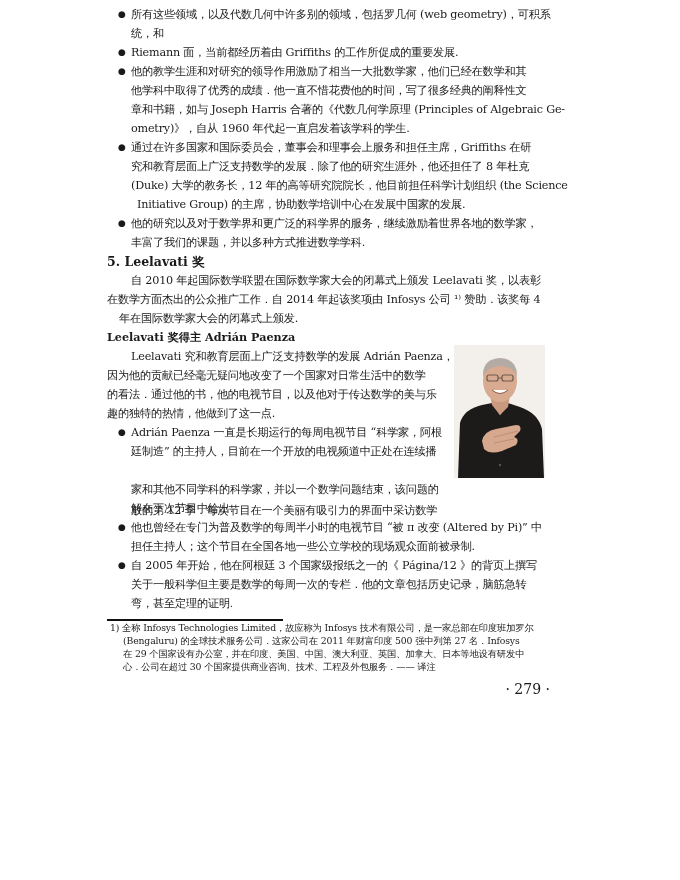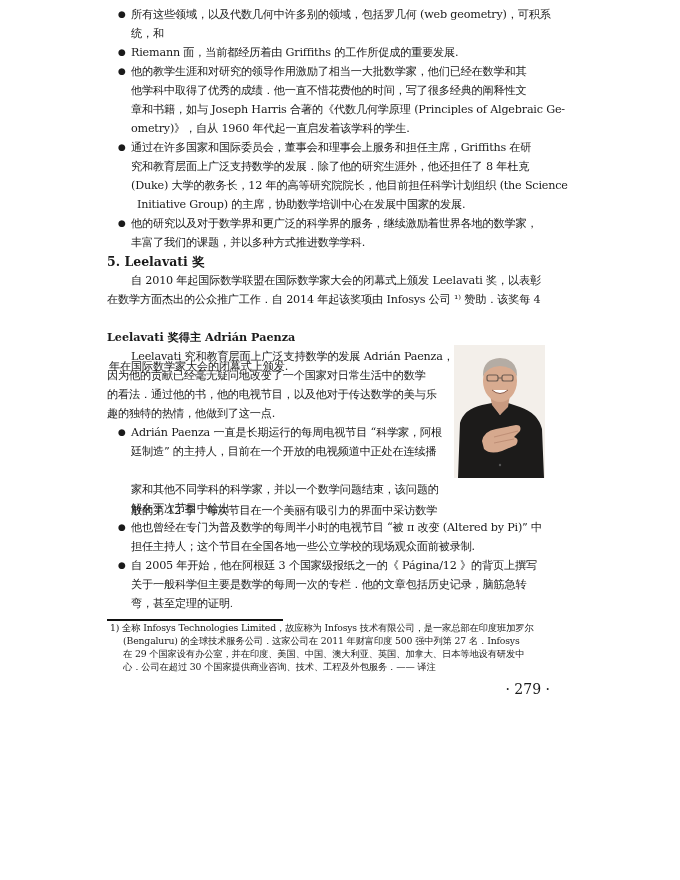--- a/index.html
+++ b/index.html
@@ -41,21 +41,21 @@
 
   <span class="bullet" style="left:118px;top:214px;">●</span>
   <div class="line" style="left:131px;top:214px;">他的研究以及对于数学界和更广泛的科学界的服务，继续激励着世界各地的数学家，</div>
   <div class="line" style="left:131px;top:233px;">丰富了我们的课题，并以多种方式推进数学学科.</div>
 </div>
 
 <div class="h-section" style="left:107px;top:252px;">5. Leelavati 奖</div>
 <div>
   <div class="line" style="left:131px;top:271px;">自 2010 年起国际数学联盟在国际数学家大会的闭幕式上颁发 Leelavati 奖，以表彰</div>
   <div class="line" style="left:107px;top:290px;">在数学方面杰出的公众推广工作．自 2014 年起该奖项由 Infosys 公司 ¹⁾ 赞助．该奖每 4</div>
-  <div class="line" style="left:109px;top:309px;margin-top:48px;">年在国际数学家大会的闭幕式上颁发.</div>
+  <div class="line" style="left:119px;top:309px;">年在国际数学家大会的闭幕式上颁发.</div>
 </div>
 
 <div class="h-sub" style="left:107px;top:328px;">Leelavati 奖得主 Adrián Paenza</div>
 <div>
   <div class="line" style="left:131px;top:347px;">Leelavati 究和教育层面上广泛支持数学的发展 Adrián Paenza，</div>
   <div class="line" style="left:107px;top:366px;">因为他的贡献已经毫无疑问地改变了一个国家对日常生活中的数学</div>
   <div class="line" style="left:107px;top:385px;">的看法．通过他的书，他的电视节目，以及他对于传达数学的美与乐</div>
   <div class="line" style="left:107px;top:404px;">趣的独特的热情，他做到了这一点.</div>
 </div>
 

